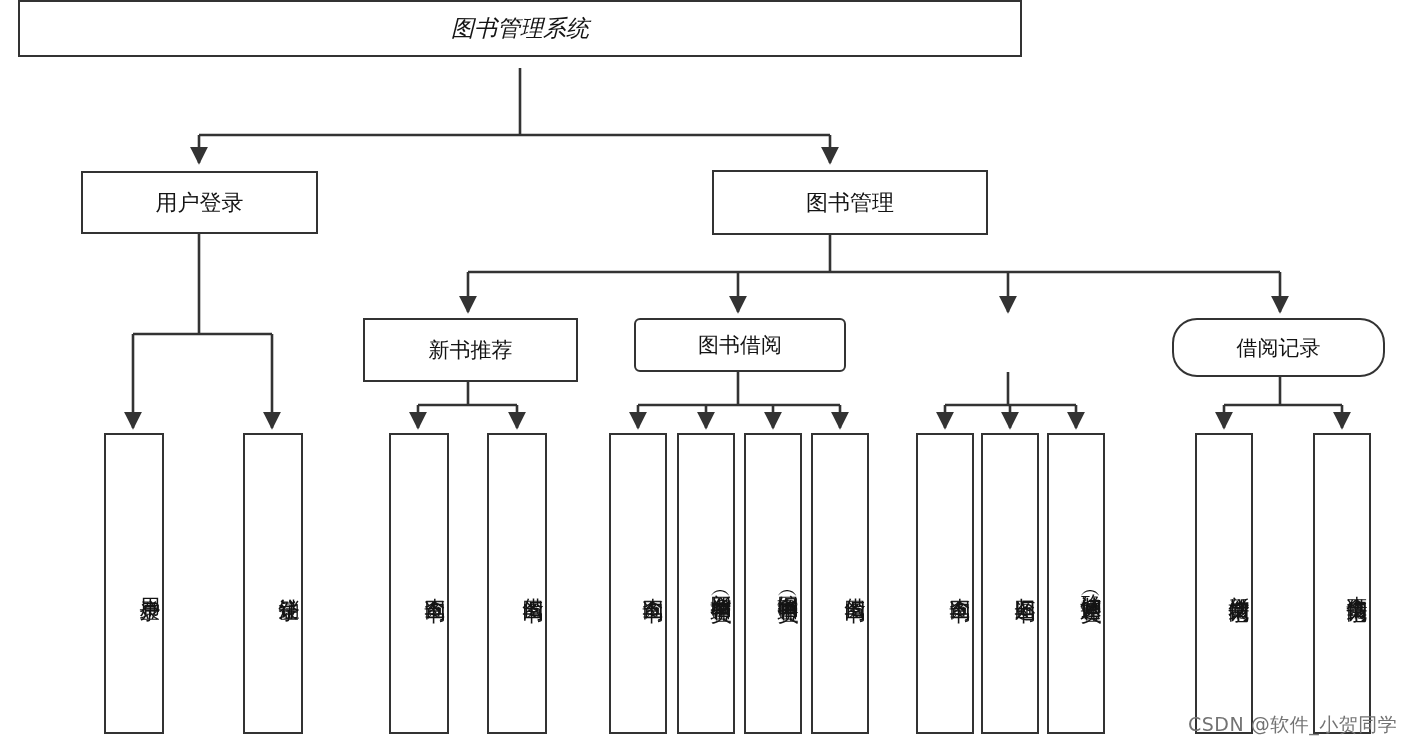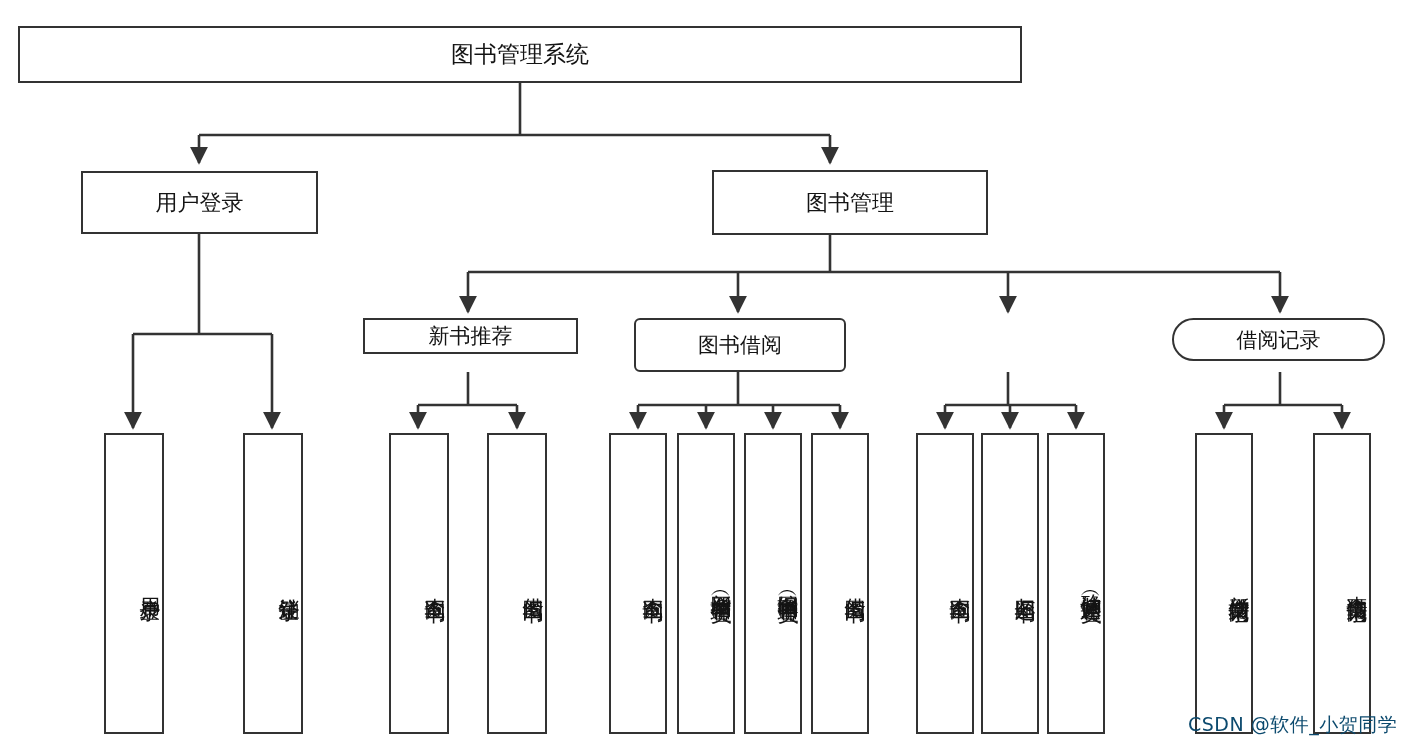--- a/index.html
+++ b/index.html
@@ -60,21 +60,21 @@
   .node.leaf .vtext {
     writing-mode: vertical-rl;
     text-orientation: upright;
     white-space: nowrap;
   }
   .watermark {
     position: absolute;
     left: 1188px;
     top: 712px;
     font-size: 19px;
-    color: #0c4a6e;
+    color: #737373;
     white-space: nowrap;
     letter-spacing: 0.5px;
   }
 </style>
 </head>
 <body>
 
 <div id="canvas">
 
   <svg class="wires" viewBox="0 0 1405 747" xmlns="http://www.w3.org/2000/svg">
@@ -120,38 +120,38 @@
       <path d="M 1010 405 L 1010 428" marker-end="url(#arrow)"></path>
       <path d="M 1076 405 L 1076 428" marker-end="url(#arrow)"></path>
 
       <path d="M 1280 372 L 1280 405"></path>
       <path d="M 1224 405 L 1342 405"></path>
       <path d="M 1224 405 L 1224 428" marker-end="url(#arrow)"></path>
       <path d="M 1342 405 L 1342 428" marker-end="url(#arrow)"></path>
     </g>
   </svg>
 
-  <div class="node root" style="left:18px; top:26px; width:1004px; height:57px;">
+  <div class="node root" style="left:18px; top:0; width:1004px; height:57px;font-style:italic;">
     <span>图书管理系统</span>
   </div>
 
   <div class="node lvl1" style="left:81px; top:171px; width:237px; height:63px;">
     <span>用户登录</span>
   </div>
   <div class="node lvl1" style="left:712px; top:170px; width:276px; height:65px;">
     <span>图书管理</span>
   </div>
 
-  <div class="node lvl2" style="left:363px; top:318px; width:215px; height:36px;">
+  <div class="node lvl2" style="left:363px; top:318px; width:215px; height:64px;">
     <span>新书推荐</span>
   </div>
   <div class="node lvl2" style="left:634px; top:318px; width:212px; height:54px;border-radius:6px;">
     <span>图书借阅</span>
   </div>
-  <div class="node lvl2" style="left:1172px; top:318px; width:213px; height:43px;border-radius:25px;">
+  <div class="node lvl2" style="left:1172px; top:318px; width:213px; height:59px;border-radius:25px;">
     <span>借阅记录</span>
   </div>
 
   <div class="node leaf" style="left:104px; top:433px; width:60px; height:301px;">
     <span class="vtext">用户登录</span>
   </div>
   <div class="node leaf" style="left:243px; top:433px; width:60px; height:301px;">
     <span class="vtext">注销登录</span>
   </div>
 

